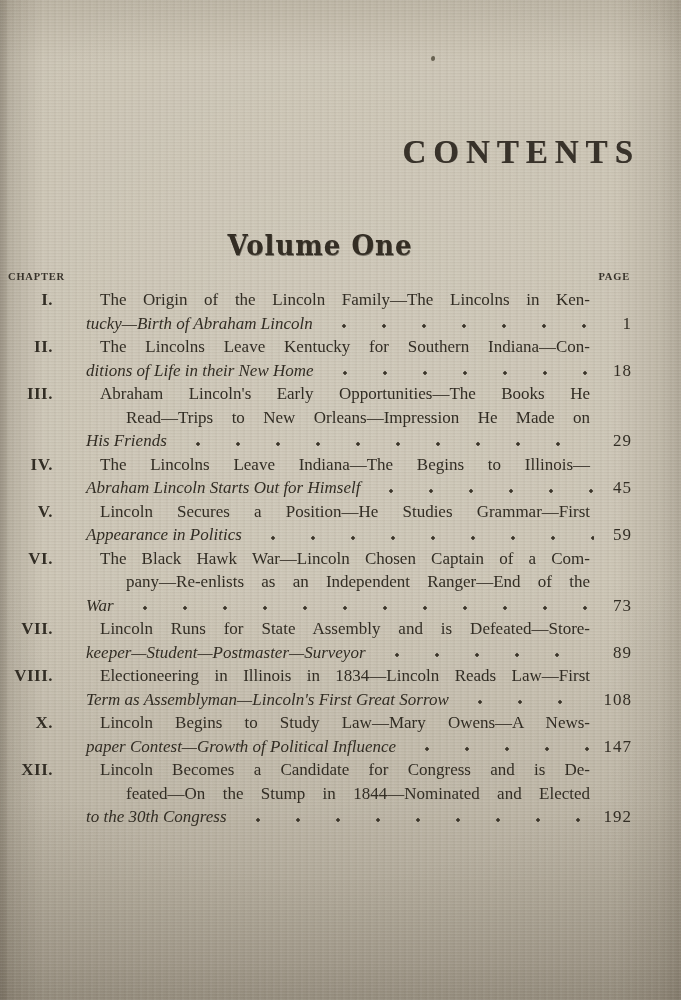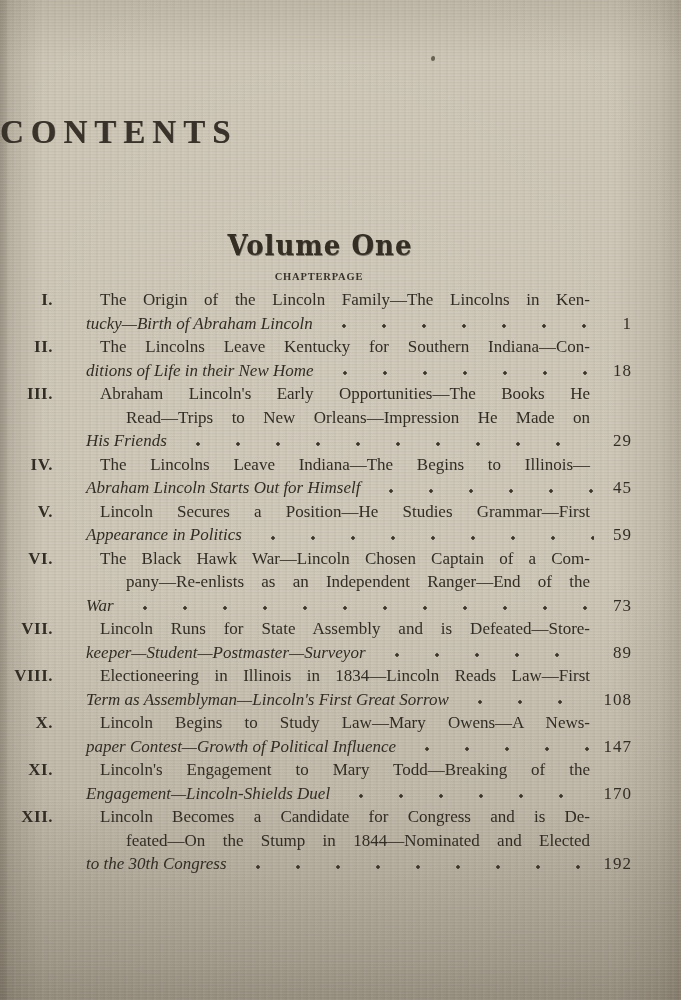--- a/index.html
+++ b/index.html
@@ -31,22 +31,22 @@
     width: 4px; height: 5px;
     border-radius: 50% 40% 55% 45%;
     background: #56503f;
     opacity: 0.85;
   }
   .speck.s1 { left: 431px; top: 56px; }
   .speck.s2 { left: 239px; top: 744px; width: 3px; height: 3px; opacity: 0.6; }
 
   .title {
     position: absolute;
-    left: 0; top: 114px; width: 640px;
-    text-align: left;
+    left: 0; top: 134px; width: 640px;
+    text-align: right;
     font-size: 33px;
     font-weight: bold;
     letter-spacing: 7px;
     color: #38322a;
     text-shadow: 0.4px 0.4px 0 rgba(56,50,42,0.5);
   }
   .volume {
     position: absolute;
     left: 0; top: 231px; width: 640px;
     text-align: center;
@@ -55,21 +55,21 @@
     font-weight: 800;
     letter-spacing: 1px;
     color: #332d24;
     transform: scaleY(1.04);
     text-shadow: 0.5px 0.5px 0 rgba(51,45,36,0.55);
   }
   .labels-row {
     position: absolute;
     left: 8px; top: 271px; width: 622px;
     display: flex;
-    justify-content: center;
+    justify-content: space-between;
     align-items: baseline;
     font-size: 10.5px;
     font-weight: bold;
     letter-spacing: 0.8px;
     color: #37322a;
   }
   .toc {
     position: absolute;
     left: 0; top: 288px; width: 632px;
     font-size: 17px;
@@ -231,31 +231,20 @@
         <div class="text">
           <div class="line full">Lincoln Begins to Study Law—Mary Owens—A News- </div>
           <div class="line last cont">
             <span class="t">paper Contest—Growth of Political Influence</span>
             <span class="leader"></span>
             <span class="pg">147</span>
           </div>
         </div>
       </div>
       <div class="entry">
-        <span class="num">XI.</span>
-        <div class="text">
-          <div class="line full">Lincoln's Engagement to Mary Todd—Breaking of the </div>
-          <div class="line last cont">
-            <span class="t">Engagement—Lincoln-Shields Duel</span>
-            <span class="leader"></span>
-            <span class="pg">170</span>
-          </div>
-        </div>
-      </div>
-      <div class="entry">
         <span class="num">XII.</span>
         <div class="text">
           <div class="line full">Lincoln Becomes a Candidate for Congress and is De- </div>
           <div class="line full cont">feated—On the Stump in 1844—Nominated and Elected </div>
           <div class="line last cont">
             <span class="t">to the 30th Congress</span>
             <span class="leader"></span>
             <span class="pg">192</span>
           </div>
         </div>

